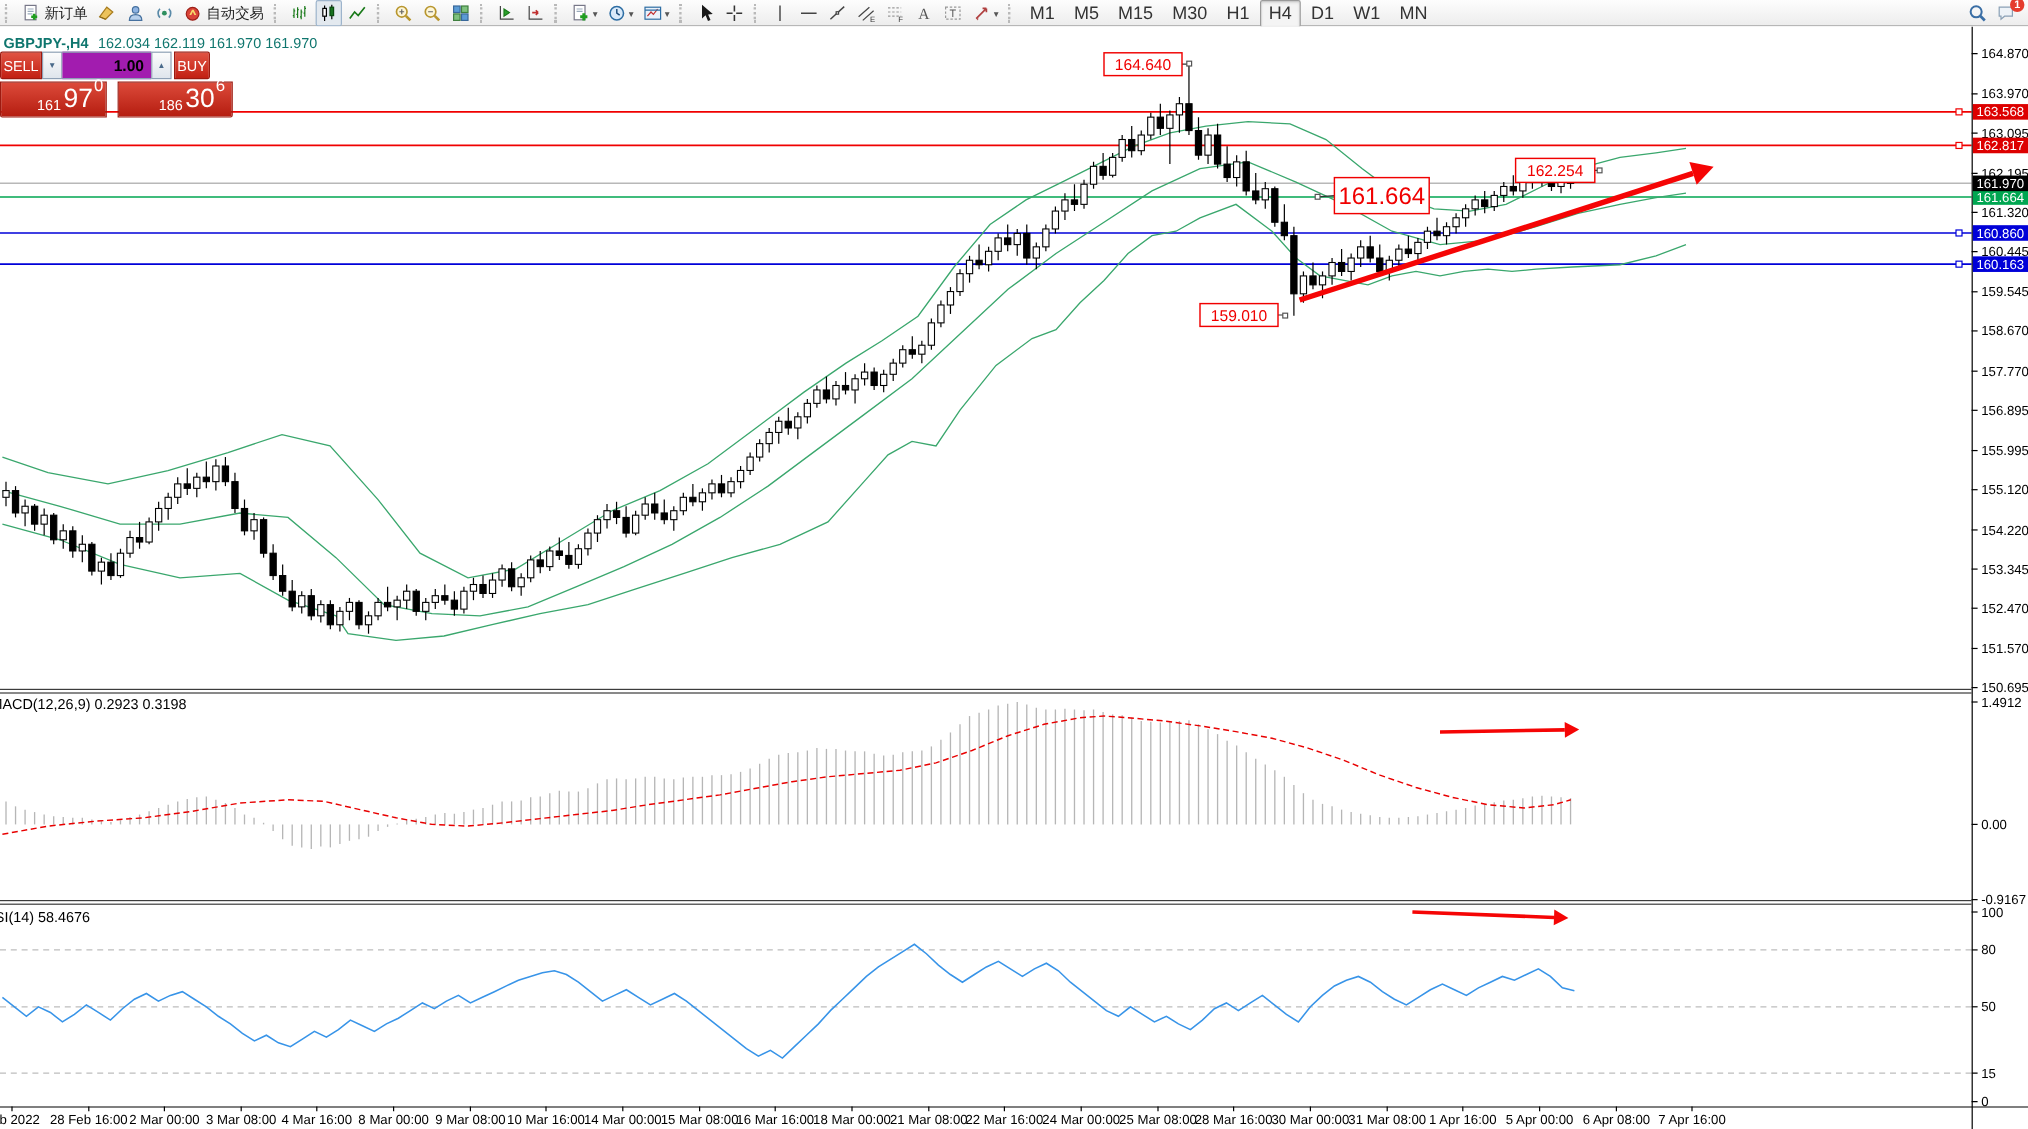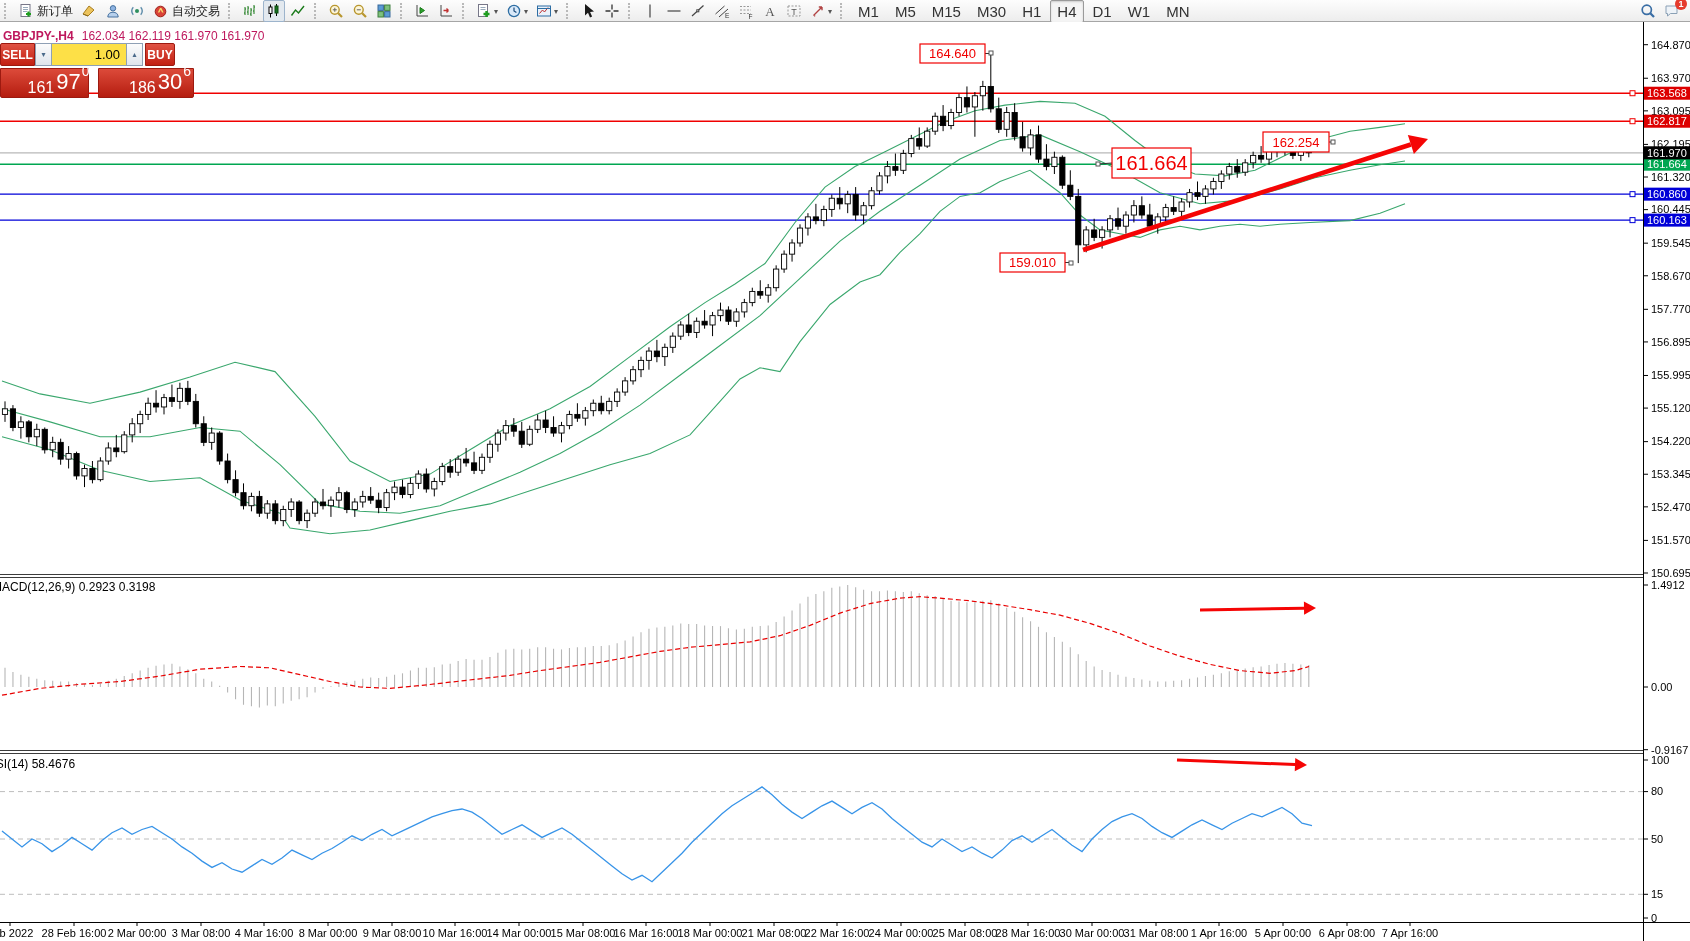--- a/index.html
+++ b/index.html
@@ -18,40 +18,40 @@
   .tbl{font-size:12px;color:#222;margin-left:3px;white-space:nowrap;}
   .dd{font-size:8px;color:#555;margin-left:2px;}
   .tfbtn{font-size:15px;color:#333;padding:2px 6px;margin:0 1px;border:1px solid transparent;border-radius:2px;}
   .tfbtn.active{background:#f4f4f4;border:1px solid #9a9a9a;box-shadow:inset 0 1px 2px #ccc;}
   .badgewrap{position:relative;}
   .badge{position:absolute;top:-3px;right:-5px;background:#e53c2e;color:#fff;font-size:9px;
          border-radius:7px;min-width:12px;height:12px;line-height:12px;text-align:center;font-weight:bold;}
   
   .chart-root{position:absolute;left:0;top:22px;width:1690px;height:919px;background:#fff;}
   #chart{position:absolute;left:0;top:0;}
-  .hdr{position:absolute;left:3px;top:7px;font-size:12px;color:#be185d;z-index:3;}
+  .hdr{position:absolute;left:3px;top:7px;font-size:12px;color:#0f766e;z-index:3;}
   .hdr .sym{font-weight:bold;margin-right:8px;}
   
   .otw{position:absolute;left:0;top:21px;width:196px;z-index:4;font-family:"Liberation Sans",sans-serif;}
   .otw-row1{display:flex;height:23px;}
   .redbtn{background:linear-gradient(#e05343,#c22013);color:#fff;border:1px solid #9d1a10;
-          display:flex;align-items:center;justify-content:center;font-size:12px;box-sizing:border-box;font-weight:bold;}
+          display:flex;align-items:center;justify-content:center;font-size:12px;box-sizing:border-box;}
   .sellbtn{width:35px;border-radius:2px 0 0 2px;}
   .buybtn{width:30px;margin-left:2px;border-radius:0 2px 2px 0;}
   .spin{width:17px;background:linear-gradient(#fcfcfc,#dfe5ec);border:1px solid #8ea0b5;color:#4a6a8a;
         font-size:8px;display:flex;align-items:center;justify-content:center;box-sizing:border-box;}
-  .vol{width:74px;background:#fde047;border-top:1px solid #8ea0b5;border-bottom:1px solid #8ea0b5;
+  .vol{width:74px;background:#a21caf;border-top:1px solid #8ea0b5;border-bottom:1px solid #8ea0b5;
        font-size:13px;color:#000;display:flex;align-items:center;justify-content:flex-end;
-       padding-right:6px;box-sizing:border-box;}
+       padding-right:6px;box-sizing:border-box;font-weight:bold;}
   .otw-row2{display:flex;margin-top:2px;height:30px;}
   .pricebox{background:linear-gradient(#dc4a3a,#b51d10);border:1px solid #9d1a10;color:#fff;
             display:flex;align-items:flex-end;justify-content:center;box-sizing:border-box;padding-bottom:1px;}
   .pb-sell{width:89px;border-radius:0 0 0 2px;}
   .pb-buy{width:96px;margin-left:9px;border-radius:0 0 2px 0;}
-  .p-small{font-size:16px;line-height:16px;margin-right:2px;margin-left:28px;}
+  .p-small{font-size:12px;line-height:16px;margin-right:2px;margin-left:28px;}
   .p-big{font-size:22px;line-height:28px;font-weight:400;}
   .p-sup{font-size:14px;line-height:30px;vertical-align:top;margin-left:1px;transform:translateY(-10px);}
   .p-sup{display:inline-block;}
 </style>
 </head>
 <body>
 
 <div id="app">
   <div class="toolbar">
     <div class="tb-left" id="tb-left">

